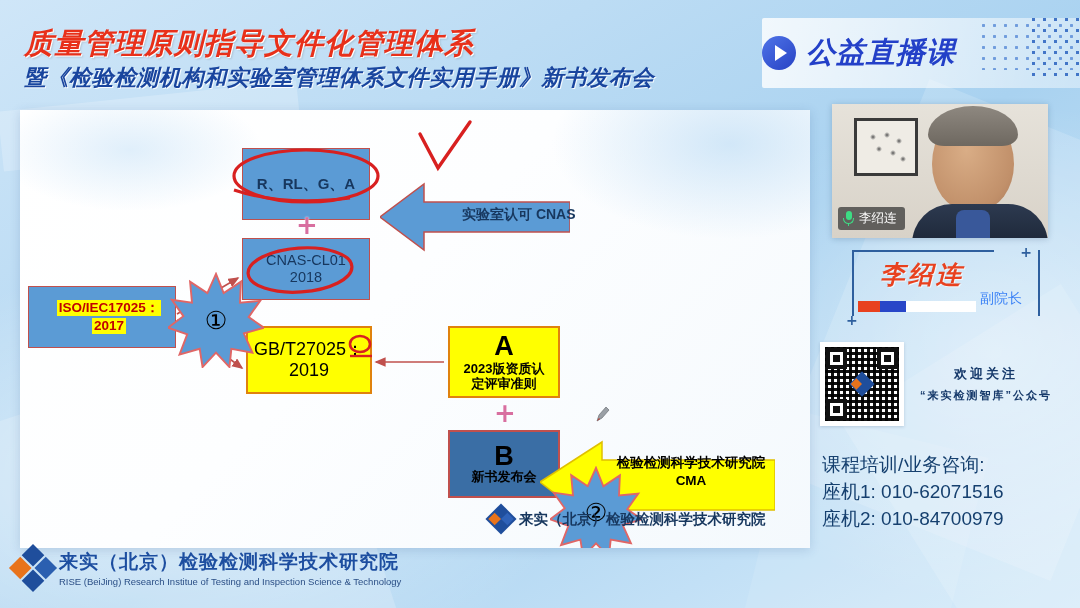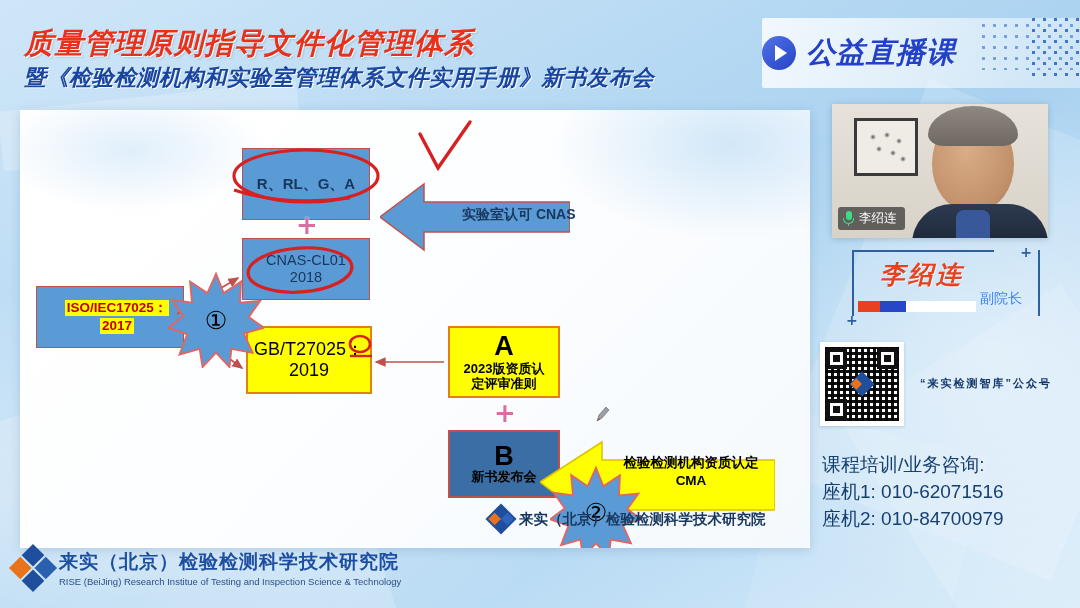--- a/index.html
+++ b/index.html
@@ -120,21 +120,21 @@
   }
   .yellow-box {
     background:#ffff00; border:2px solid #e0820d; color:#000000;
   }
   .darkblue-box {
     background:#3a6ea5; border:2px solid #c0504d; color:#000000;
   }
 
   .box-rrlga { left:222px; top:38px; width:128px; height:72px; font-size:15px; font-weight:700;}
   .box-cnas  { left:222px; top:128px; width:128px; height:62px; font-size:14.5px; font-weight:400;}
-  .box-iso   { left:16px;  top:176px; width:148px; height:62px;padding-left:14px; }
+  .box-iso   { left:8px;  top:176px; width:148px; height:62px;padding-left:14px; }
   .box-gbt   { left:226px; top:216px; width:126px; height:68px; font-size:18px;}
   .box-a     { left:428px; top:216px; width:112px; height:72px; }
   .box-b     { left:428px; top:320px; width:112px; height:68px; }
 
   .iso-hl {
     background:#ffff00; color:#c00000; font-weight:700; font-size:13.5px;
     padding:0 2px; display:inline-block;
   }
   .big-letter { font-size:27px; font-weight:700; line-height:1; margin-bottom:2px; }
   .small-cn   { font-size:13px; font-weight:700; }
@@ -399,21 +399,21 @@
       <polygon points="0,37 44,4 44,22 190,22 190,52 44,52 44,70" fill="#5b9bd5" stroke="#c0504d" stroke-width="1.5"></polygon>
     </svg>
     <div class="lbl">实验室认可   CNAS</div>
   </div>
 
   <div class="arrow-cma">
     <svg width="235" height="98" viewBox="0 0 235 98">
       <polygon points="0,48 62,8 62,26 235,26 235,76 62,76 62,96" fill="#ffff00" stroke="#e0c000" stroke-width="1.5"></polygon>
     </svg>
     <div class="lbl">
-      <div>检验检测机构资质认定</div>
+      <div>检验检测科学技术研究院</div>
       <div>CMA</div>
     </div>
   </div>
 
   <div class="burst burst1">
     <svg width="96" height="96" viewBox="0 0 100 100">
       <polygon fill="#5b9bd5" stroke="#e06666" stroke-width="2" points="50,2 58,22 76,10 75,32 96,30 84,47 100,58 79,64 88,84 66,80 64,99 50,84 36,99 33,80 12,86 20,65 0,58 16,46 4,29 25,32 23,10 41,22"></polygon>
     </svg>
     <div class="num">①</div>
   </div>
@@ -487,20 +487,21 @@
 <div class="qr-block">
   <div class="qr">
     <div class="qr-inner">
       <span class="qr-eye tl"></span>
       <span class="qr-eye tr"></span>
       <span class="qr-eye bl"></span>
       <span class="qr-logo"></span>
     </div>
   </div>
   <div class="qr-text">
+    <div class="qr-l1">欢迎关注</div>
     <div class="qr-l2">“来实检测智库”公众号</div>
   </div>
 </div>
 
 <div class="contact">
   <div>课程培训/业务咨询:</div>
   <div>座机1: 010-62071516</div>
   <div>座机2: 010-84700979</div>
 </div>
 

